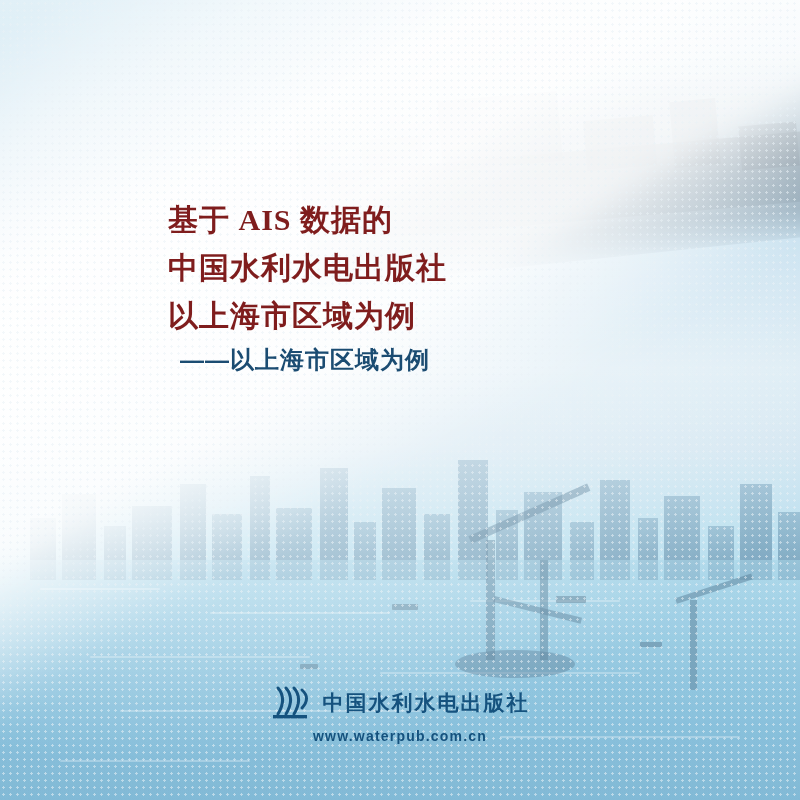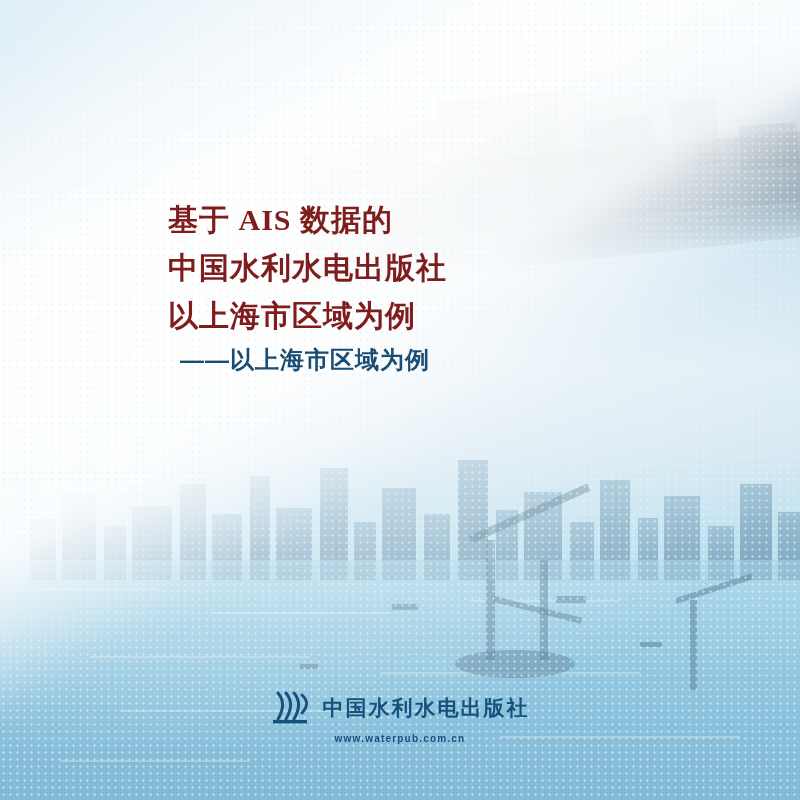--- a/index.html
+++ b/index.html
@@ -254,21 +254,21 @@
   .pub-name {
     font-family: "Liberation Sans", "DejaVu Sans", sans-serif;
     font-size: 21px;
     font-weight: bold;
     color: #15527e;
     letter-spacing: 2px;
     white-space: nowrap;
   }
   .pub-url {
     font-family: "Liberation Sans", "DejaVu Sans Mono", monospace;
-    font-size: 10px;
+    font-size: 14px;
     font-weight: bold;
     color: #15527e;
     letter-spacing: 1.2px;
   }
   .logo-svg { display: block; }
 </style>
 </head>
 <body>
 
 <div id="cover">

